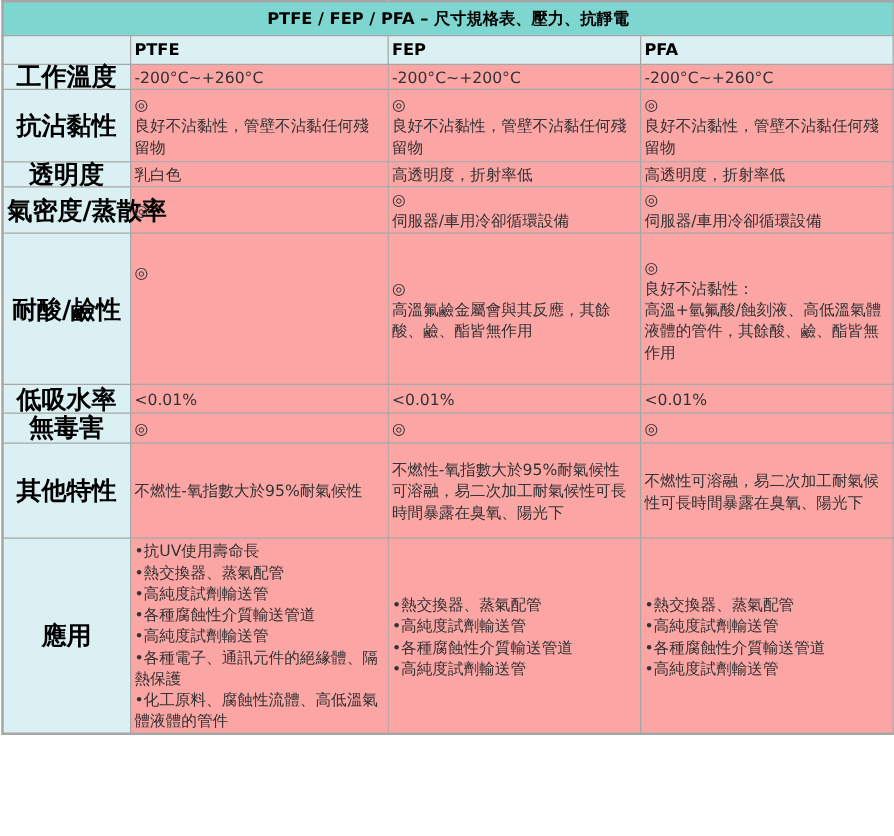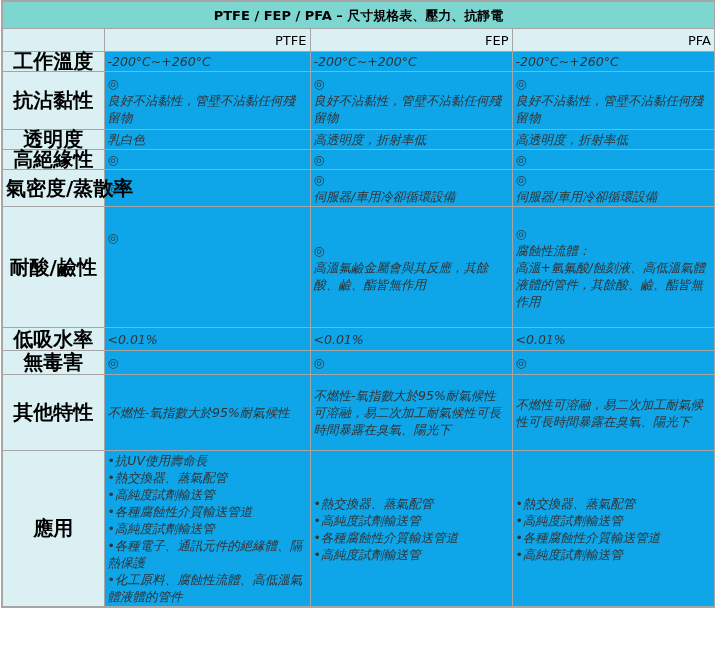--- a/index.html
+++ b/index.html
@@ -23,35 +23,35 @@
   .title-row th {
     background: #7ed6d0;
     color: #000000;
     font-weight: bold;
     font-size: 13px;
     height: 24px;
   }
   .head-row th {
     background: #daf0f2;
     color: #000000;
-    font-weight: normal;
+    font-weight: bold;
     font-size: 13px;
     height: 20px;
-    text-align: right;
+    text-align: left;
   }
   th.rowlabel {
     background: #daf0f2;
     color: #000000;
     font-weight: bold;
     font-size: 20px;
     text-align: center;
     padding: 1px 2px;
     white-space: nowrap;
   }
-  td.cell { background: #0ea5e9; text-align: left; font-style: italic; }
+  td.cell { background: #fca5a5; text-align: left; }
   .line { display: block; }
   .r-temp { height: 20px; }
   .r-nonstick { height: 58px; }
   .r-clear { height: 20px; }
   .r-insul { height: 20px; }
   .r-dielec { height: 20px; }
   .r-gas { height: 36px; }
   .r-acid { height: 121px; }
   .r-water { height: 23px; margin-top: 24px; }
   .r-toxic { height: 24px; }
@@ -113,32 +113,20 @@
         <td class="cell">
           <span class="line">乳白色</span>
         </td>
         <td class="cell">
           <span class="line">高透明度，折射率低</span>
         </td>
         <td class="cell">
           <span class="line">高透明度，折射率低</span>
         </td>
       </tr>
-      <tr class="r-insul">
-        <th class="rowlabel">高絕緣性</th>
-        <td class="cell">
-          <span class="line">◎</span>
-        </td>
-        <td class="cell">
-          <span class="line">◎</span>
-        </td>
-        <td class="cell">
-          <span class="line">◎</span>
-        </td>
-      </tr>
       <tr class="r-gas">
         <th class="rowlabel">氣密度/蒸散率</th>
         <td class="cell">
           <span class="line">◎</span>
         </td>
         <td class="cell">
           <span class="line">◎</span>
           <span class="line">伺服器/車用冷卻循環設備</span>
         </td>
         <td class="cell">
@@ -150,21 +138,21 @@
         <th class="rowlabel">耐酸/鹼性</th>
         <td class="cell acid-ptfe">
           <span class="line">◎</span>
         </td>
         <td class="cell">
           <span class="line">◎</span>
           <span class="line">高溫氟鹼金屬會與其反應，其餘酸、鹼、酯皆無作用</span>
         </td>
         <td class="cell">
           <span class="line">◎</span>
-          <span class="line">腐蝕性流體：</span>
+          <span class="line">良好不沾黏性：</span>
           <span class="line">高溫+氫氟酸/蝕刻液、高低溫氣體液體的管件，其餘酸、鹼、酯皆無作用</span>
         </td>
       </tr>
       <tr class="r-water">
         <th class="rowlabel">低吸水率</th>
         <td class="cell">
           <span class="line">&lt;0.01%</span>
         </td>
         <td class="cell">
           <span class="line">&lt;0.01%</span>

